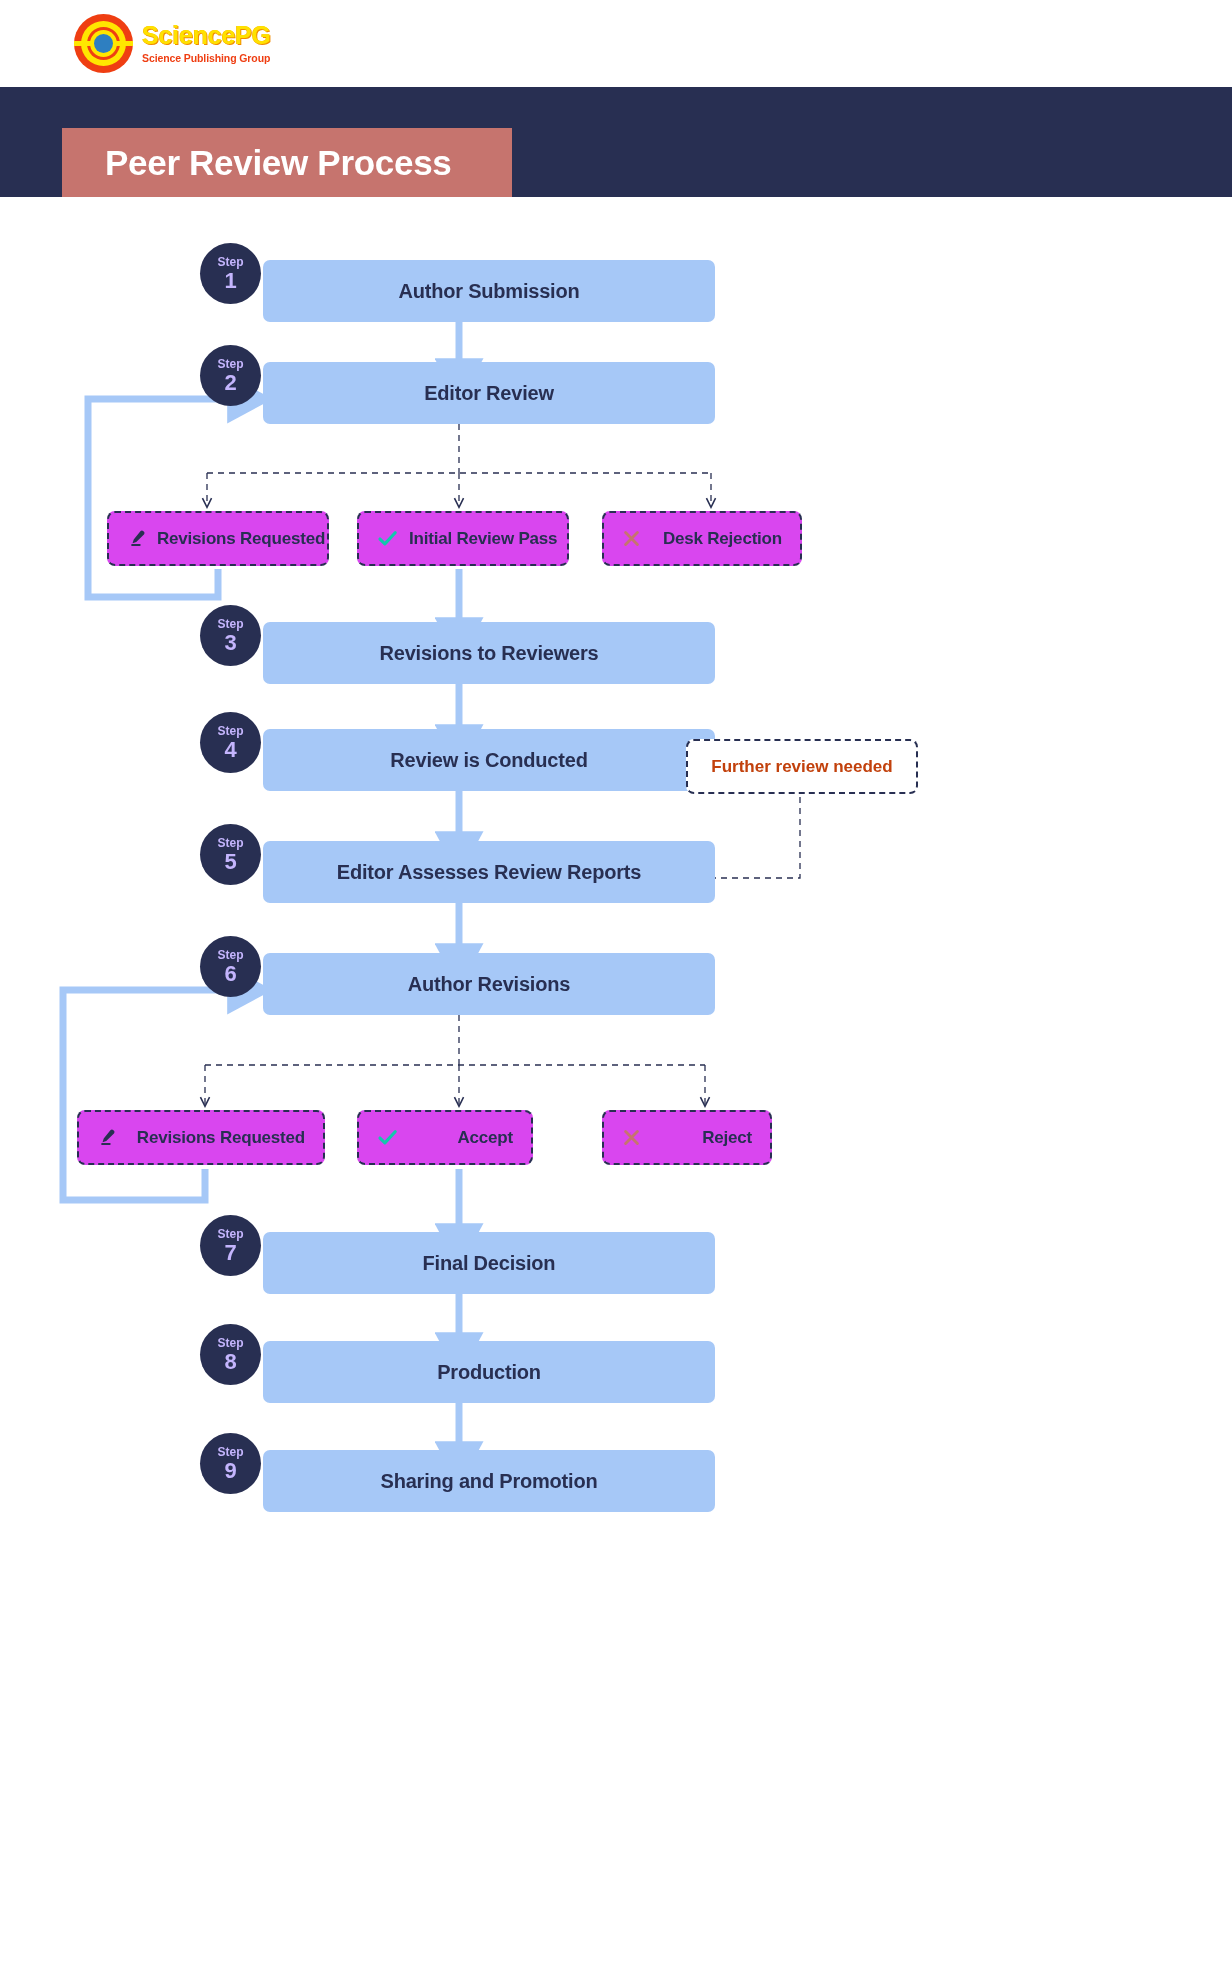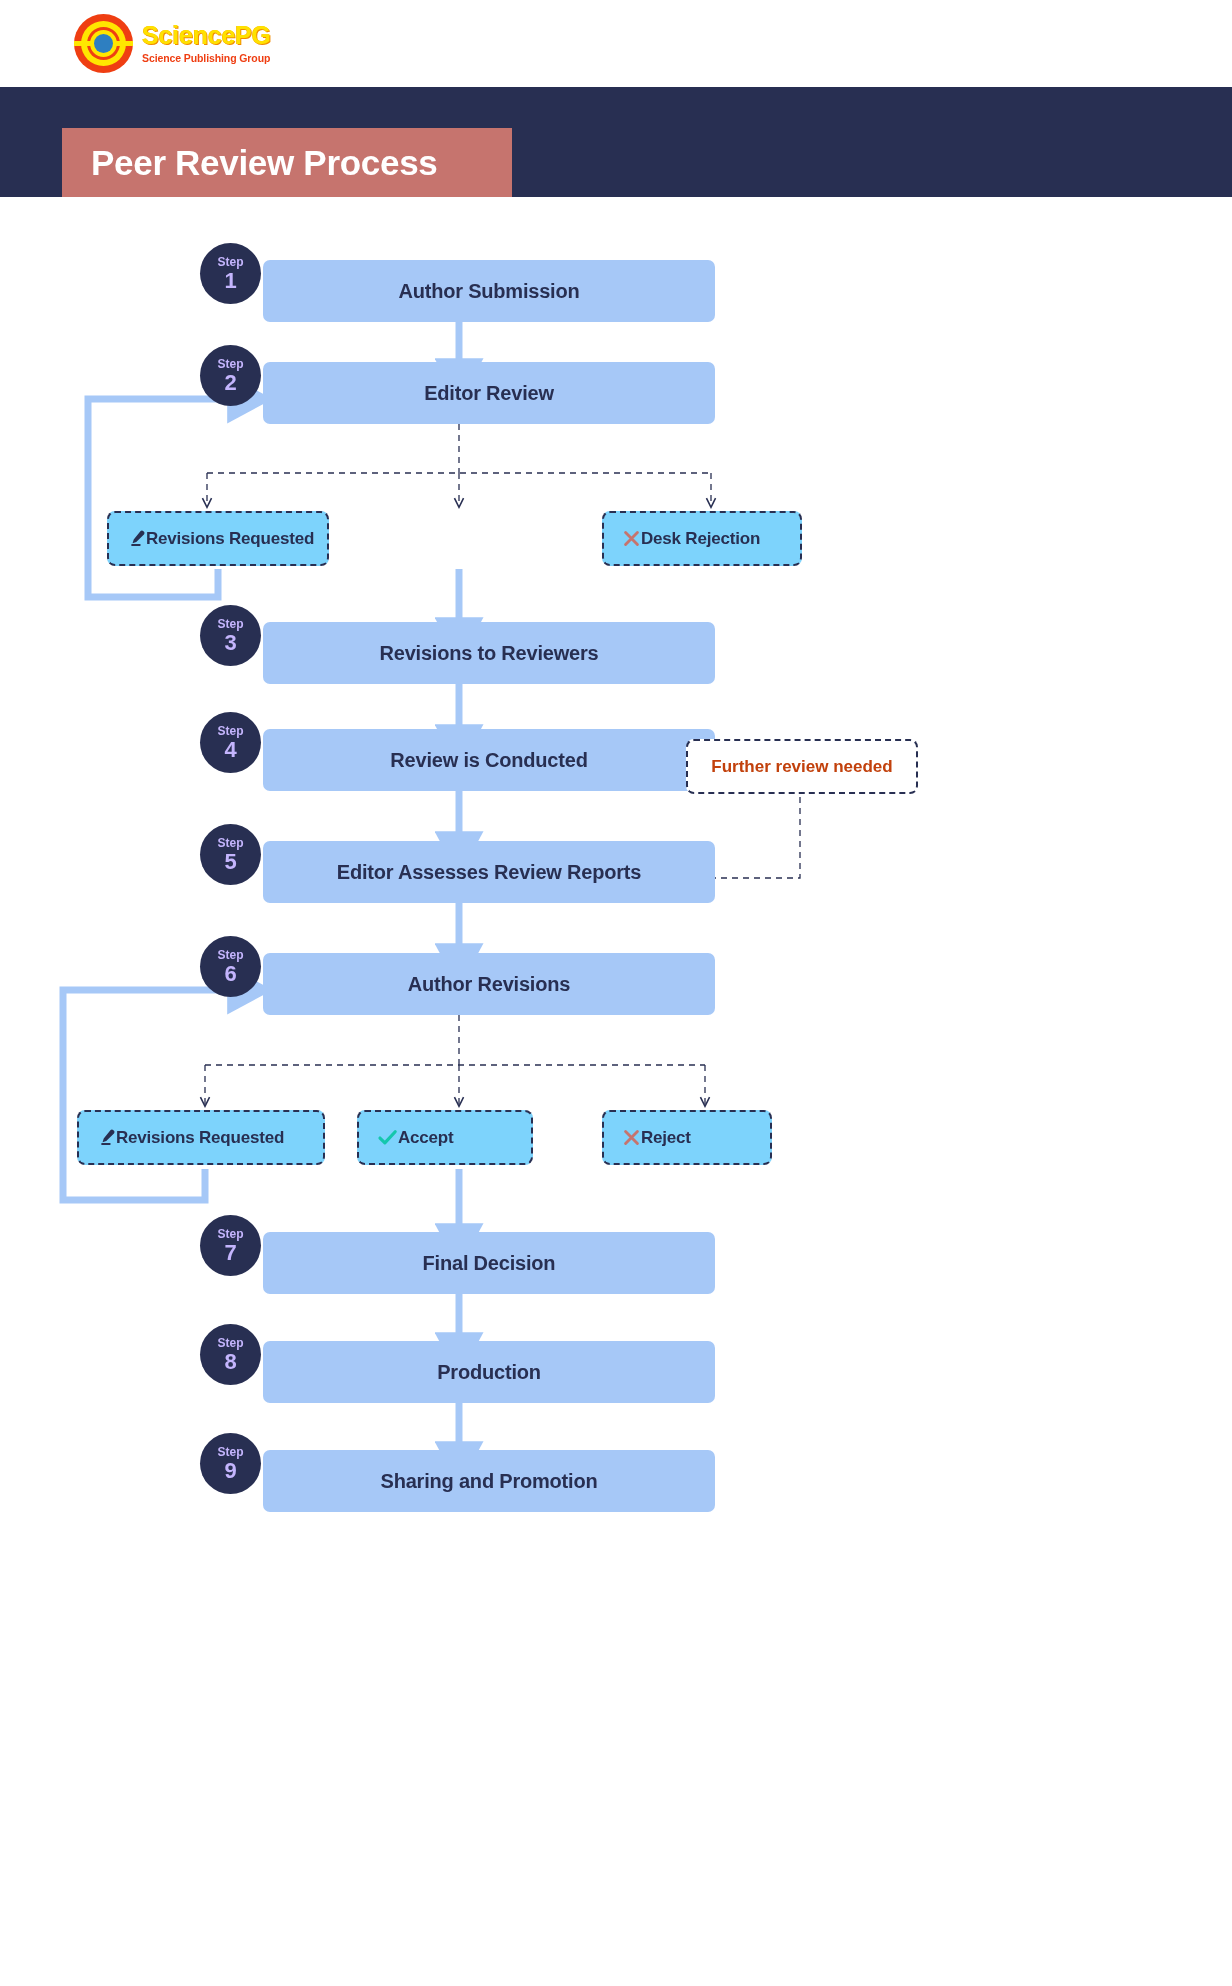--- a/index.html
+++ b/index.html
@@ -61,21 +61,21 @@
   .title-band{
     position:absolute;left:0;top:87px;width:1232px;height:110px;
     background:#282f52;
   }
   .title-chip{
     position:absolute;left:62px;top:128px;width:450px;height:69px;
     background:#c6746e;
     display:flex;align-items:center;
   }
   .title-chip span{
-    color:#ffffff;font-size:35px;font-weight:bold;margin-left:29px;letter-spacing:-0.3px;
+    color:#ffffff;font-size:35px;font-weight:bold;margin-left:43px;letter-spacing:-0.3px;
   }
 
   
   .canvas{position:absolute;left:0;top:197px;width:1232px;height:1789px;}
 
   
   .step{position:absolute;}
   .step-bar{
     position:absolute;left:63px;top:0;width:452px;height:62px;
     background:#a6c8f7;border-radius:7px;
@@ -89,22 +89,22 @@
     background:#282f52;color:#c4b5fd;
     display:flex;flex-direction:column;align-items:center;justify-content:center;
     line-height:1;z-index:3;
   }
   .step-badge .s-word{font-size:12px;font-weight:bold;margin-bottom:2px;}
   .step-badge .s-num{font-size:22px;font-weight:bold;}
 
   
   .outcome{
     position:absolute;height:55px;
-    border:2px dashed #282f52;border-radius:8px;background:#7dd3fc;
-    display:flex;align-items:center;justify-content:flex-start;
+    border:2px dashed #282f52;border-radius:8px;background:#d946ef;
+    display:flex;align-items:center;justify-content:space-between;gap:11px;
     box-sizing:border-box;padding:0 18px;
   }
   .outcome .o-label{
     color:#282f52;font-size:17px;font-weight:bold;white-space:nowrap;letter-spacing:-0.2px;
   }
   .ico{flex:none;display:flex;align-items:center;justify-content:center;}
 
   
   .note-box{
     position:absolute;height:55px;
@@ -216,20 +216,28 @@
   <div class="outcome" style="left:107px;top:314px;width:222px;">
     <span class="ico">
       <svg width="19" height="19" viewBox="0 0 24 24">
         <path d="M17.2 2.6c.9-.9 2.3-.9 3.2 0l1 1c.9.9.9 2.3 0 3.2l-9.7 9.7-4.7 1.5 1.5-4.7 8.7-10.7z" fill="#282f52"></path>
         <rect x="5.5" y="19" width="11.5" height="2.6" rx="0.6" fill="#282f52"></rect>
       </svg>
     </span>
     <span class="o-label">Revisions Requested</span>
   </div>
 
+  <div class="outcome" style="left:357px;top:314px;width:212px;">
+    <span class="ico">
+      <svg width="21" height="21" viewBox="0 0 24 24">
+        <path d="M3.4 12.6 L9 18.2 L20.8 5.4" fill="none" stroke="#14c7ac" stroke-width="3.6" stroke-linecap="round" stroke-linejoin="round"></path>
+      </svg>
+    </span>
+    <span class="o-label">Initial Review Pass</span>
+  </div>
 
   <div class="outcome" style="left:602px;top:314px;width:200px;">
     <span class="ico">
       <svg width="19" height="19" viewBox="0 0 24 24">
         <path d="M4.5 4.5 L19.5 19.5 M19.5 4.5 L4.5 19.5" fill="none" stroke="#c6746e" stroke-width="3.6" stroke-linecap="round"></path>
       </svg>
     </span>
     <span class="o-label">Desk Rejection</span>
   </div>
 

